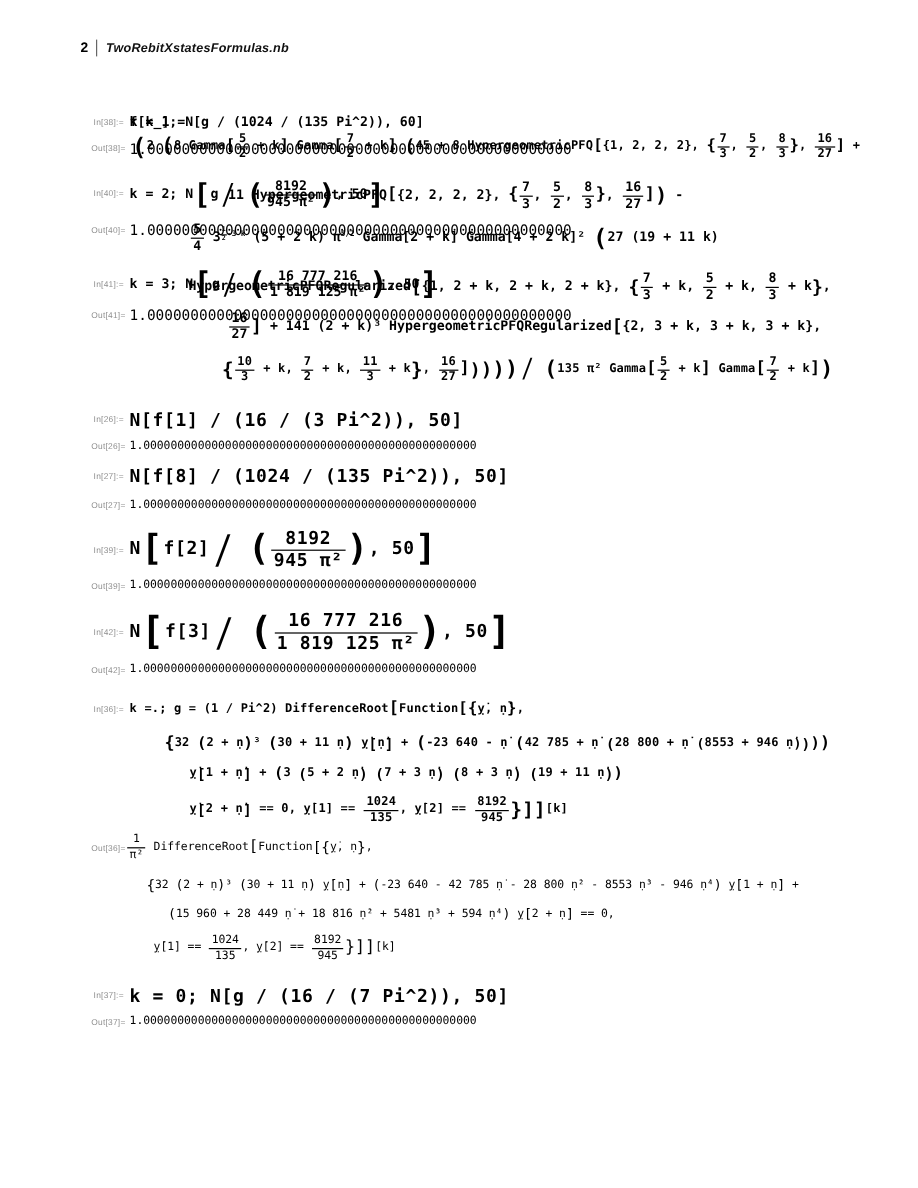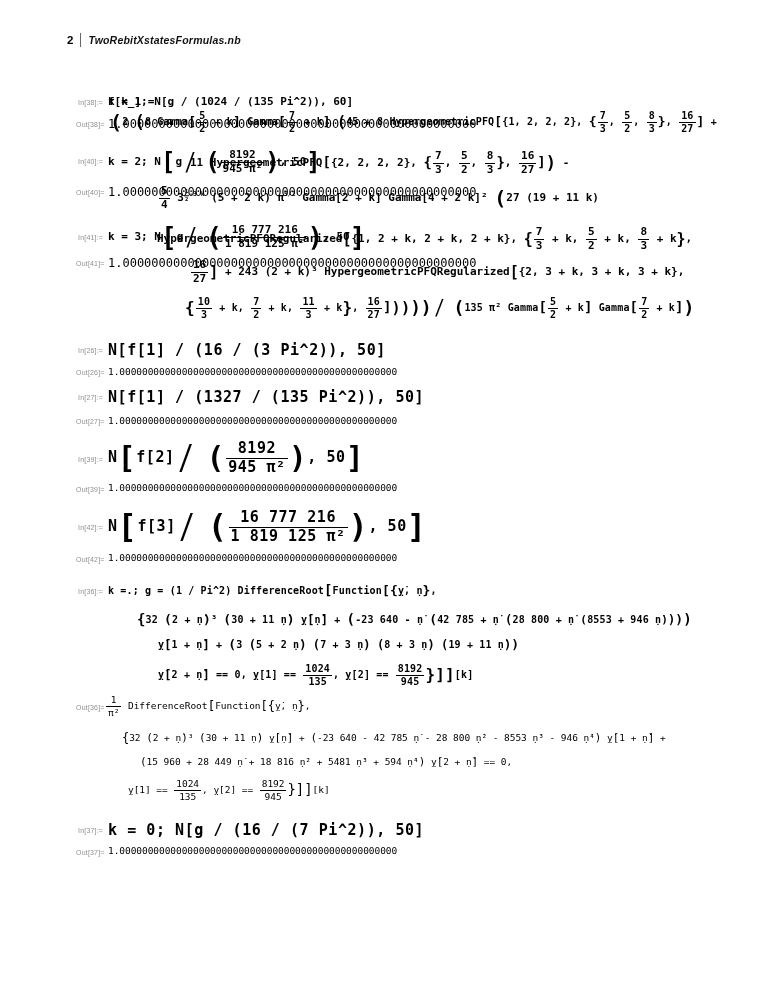--- a/index.html
+++ b/index.html
@@ -54,28 +54,28 @@
       <div class="row in11" style="left: 108px; top: 146px; height: 32px;"><span class="tk">k = 2; N</span><span class="bg" style="font-size: 24px;">[</span><span class="tk">g</span><span class="bg sl" style="font-size: 24px;">/</span><span class="tk"> </span><span class="bg" style="font-size: 24px;">(</span><span class="fr"><span class="n">8192</span><span class="d">945 π²</span></span><span class="bg" style="font-size: 24px;">)</span><span class="tk">, 50</span><span class="bg" style="font-size: 24px;">]</span></div>
       <div class="row in11" style="left: 190px; top: 150px; height: 26px;"><span class="tk">11 HypergeometricPFQ</span><span class="bg" style="font-size: 14px;">[</span><span class="tk">{2, 2, 2, 2}, </span><span class="bg" style="font-size: 14px;">{</span><span class="fr"><span class="n">7</span><span class="d">3</span></span><span class="tk">, </span><span class="fr"><span class="n">5</span><span class="d">2</span></span><span class="tk">, </span><span class="fr"><span class="n">8</span><span class="d">3</span></span><span class="bg" style="font-size: 14px;">}</span><span class="tk">, </span><span class="fr"><span class="n">16</span><span class="d">27</span></span><span class="bg" style="font-size: 14px;">]</span><span class="bg" style="font-size: 17px;">)</span><span class="tk"> -</span></div>
       <div class="lbl" style="left: 76px; top: 189px;">Out[40]=</div>
       <div class="row out12" style="left: 108px; top: 185px; height: 14px;"><span class="tk">1.0000000000000000000000000000000000000000000000000</span></div>
       <div class="row in11" style="left: 158px; top: 182px; height: 32px;"><span class="fr"><span class="n">5</span><span class="d">4</span></span><span class="tk"> 3</span><span class="sf"><span class="n">1</span><span class="d">2</span></span><span class="sp">-3 k</span><span class="tk"> (5 + 2 k) π</span><span class="sp">5/2</span><span class="tk"> Gamma[2 + k] Gamma[4 + 2 k]² </span><span class="bg" style="font-size: 20px;">(</span><span class="tk">27 (19 + 11 k)</span></div>
       <div class="lbl" style="left: 78px; top: 234px;">In[41]:=</div>
       <div class="row in11" style="left: 108px; top: 219px; height: 36px;"><span class="tk">k = 3; N</span><span class="bg" style="font-size: 26px;">[</span><span class="tk">g</span><span class="bg sl" style="font-size: 24px;">/</span><span class="tk"> </span><span class="bg" style="font-size: 26px;">(</span><span class="fr"><span class="n">16 777 216</span><span class="d">1 819 125 π²</span></span><span class="bg" style="font-size: 26px;">)</span><span class="tk">, 50</span><span class="bg" style="font-size: 26px;">]</span></div>
       <div class="row in11" style="left: 157px; top: 225px; height: 28px;"><span class="tk">HypergeometricPFQRegularized</span><span class="bg" style="font-size: 15px;">[</span><span class="tk">{1, 2 + k, 2 + k, 2 + k}, </span><span class="bg" style="font-size: 15px;">{</span><span class="fr"><span class="n">7</span><span class="d">3</span></span><span class="tk"> + k, </span><span class="fr"><span class="n">5</span><span class="d">2</span></span><span class="tk"> + k, </span><span class="fr"><span class="n">8</span><span class="d">3</span></span><span class="tk"> + k</span><span class="bg" style="font-size: 15px;">}</span><span class="tk">,</span></div>
       <div class="lbl" style="left: 76px; top: 260px;">Out[41]=</div>
       <div class="row out12" style="left: 108px; top: 256px; height: 14px;"><span class="tk">1.0000000000000000000000000000000000000000000000000</span></div>
-      <div class="row in11" style="left: 190px; top: 256px; height: 32px;"><span class="fr"><span class="n">16</span><span class="d">27</span></span><span class="bg" style="font-size: 15px;">]</span><span class="tk"> + 243 (2 + k)³ HypergeometricPFQRegularized</span><span class="bg" style="font-size: 15px;">[</span><span class="tk">{2, 3 + k, 3 + k, 3 + k},</span></div>
+      <div class="row in11" style="left: 190px; top: 256px; height: 32px;"><span class="fr"><span class="n">16</span><span class="d">27</span></span><span class="bg" style="font-size: 15px;">]</span><span class="tk"> + 141 (2 + k)³ HypergeometricPFQRegularized</span><span class="bg" style="font-size: 15px;">[</span><span class="tk">{2, 3 + k, 3 + k, 3 + k},</span></div>
       <div class="row in10" style="left: 185px; top: 292px; height: 32px;"><span class="bg" style="font-size: 16px;">{</span><span class="fr"><span class="n">10</span><span class="d">3</span></span><span class="tk"> + k, </span><span class="fr"><span class="n">7</span><span class="d">2</span></span><span class="tk"> + k, </span><span class="fr"><span class="n">11</span><span class="d">3</span></span><span class="tk"> + k</span><span class="bg" style="font-size: 16px;">}</span><span class="tk">, </span><span class="fr"><span class="n">16</span><span class="d">27</span></span><span class="bg" style="font-size: 14px;">]</span><span class="bg" style="font-size: 15px;">)</span><span class="bg" style="font-size: 16px;">)</span><span class="bg" style="font-size: 17px;">)</span><span class="bg" style="font-size: 18px;">)</span><span class="bg sl" style="font-size: 22px;">/</span><span class="tk"> </span><span class="bg" style="font-size: 18px;">(</span><span class="tk">135 π² Gamma</span><span class="bg" style="font-size: 14px;">[</span><span class="fr"><span class="n">5</span><span class="d">2</span></span><span class="tk"> + k</span><span class="bg" style="font-size: 14px;">]</span><span class="tk"> Gamma</span><span class="bg" style="font-size: 14px;">[</span><span class="fr"><span class="n">7</span><span class="d">2</span></span><span class="tk"> + k</span><span class="bg" style="font-size: 14px;">]</span><span class="bg" style="font-size: 18px;">)</span></div>
       <div class="lbl" style="left: 78px; top: 347px;">In[26]:=</div>
       <div class="row in15" style="left: 108px; top: 343px; height: 16px;"><span class="tk">N[f[1] / (16 / (3 Pi^2)), 50]</span></div>
       <div class="lbl" style="left: 76px; top: 369px;">Out[26]=</div>
       <div class="row out9" style="left: 108px; top: 366px; height: 12px;"><span class="tk">1.0000000000000000000000000000000000000000000000000</span></div>
       <div class="lbl" style="left: 78px; top: 394px;">In[27]:=</div>
-      <div class="row in15" style="left: 108px; top: 390px; height: 16px;"><span class="tk">N[f[1] / (1327 / (135 Pi^2)), 50]</span></div>
+      <div class="row in15" style="left: 108px; top: 390px; height: 16px;"><span class="tk">N[f[8] / (1024 / (135 Pi^2)), 50]</span></div>
       <div class="lbl" style="left: 76px; top: 418px;">Out[27]=</div>
       <div class="row out9" style="left: 108px; top: 415px; height: 12px;"><span class="tk">1.0000000000000000000000000000000000000000000000000</span></div>
       <div class="lbl" style="left: 78px; top: 456px;">In[39]:=</div>
       <div class="row in15" style="left: 108px; top: 441px; height: 34px;"><span class="tk">N</span><span class="bg" style="font-size: 30px;">[</span><span class="tk">f[2]</span><span class="bg sl" style="font-size: 33px;">/</span><span class="tk"> </span><span class="bg" style="font-size: 30px;">(</span><span class="fr"><span class="n">8192</span><span class="d">945 π²</span></span><span class="bg" style="font-size: 30px;">)</span><span class="tk">, 50</span><span class="bg" style="font-size: 30px;">]</span></div>
       <div class="lbl" style="left: 76px; top: 486px;">Out[39]=</div>
       <div class="row out9" style="left: 108px; top: 482px; height: 12px;"><span class="tk">1.0000000000000000000000000000000000000000000000000</span></div>
       <div class="lbl" style="left: 78px; top: 524px;">In[42]:=</div>
       <div class="row in15" style="left: 108px; top: 509px; height: 36px;"><span class="tk">N</span><span class="bg" style="font-size: 32px;">[</span><span class="tk">f[3]</span><span class="bg sl" style="font-size: 33px;">/</span><span class="tk"> </span><span class="bg" style="font-size: 32px;">(</span><span class="fr"><span class="n">16 777 216</span><span class="d">1 819 125 π²</span></span><span class="bg" style="font-size: 32px;">)</span><span class="tk">, 50</span><span class="bg" style="font-size: 32px;">]</span></div>
       <div class="lbl" style="left: 76px; top: 556px;">Out[42]=</div>
       <div class="row out9" style="left: 108px; top: 552px; height: 12px;"><span class="tk">1.0000000000000000000000000000000000000000000000000</span></div>

